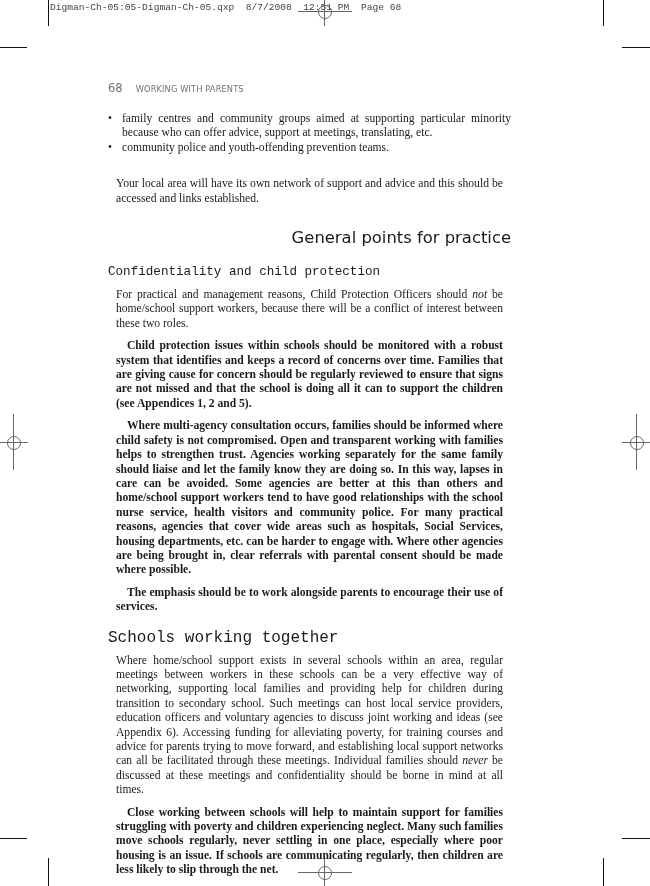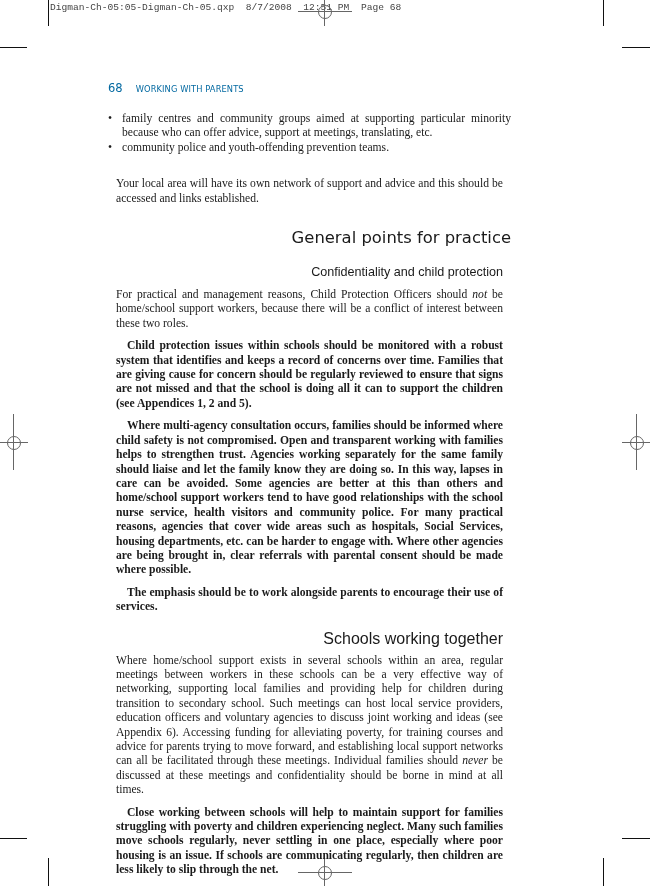--- a/index.html
+++ b/index.html
@@ -33,21 +33,21 @@
       border-radius: 50%;
       box-sizing: border-box;
     }
     .reg-line { position: absolute; background: #666; }
 
     .running-head {
       position: absolute;
       left: 108px;
       top: 77px;
       font-family: "DejaVu Sans", "Liberation Sans", sans-serif;
-      color: #0369a1;
+      color: #737373;
     }
     .running-head .folio { font-size: 11.5px; margin-right: 8px; }
     .running-head .title { font-size: 8.3px; letter-spacing: 0.1px; }
 
     .content {
       position: absolute;
       left: 108px;
       top: 112px;
       width: 403px;
       font-family: "Liberation Serif", "DejaVu Serif", serif;
@@ -74,26 +74,26 @@
     .gap-sm { height: 14px; }
     h2.section {
       font-family: "DejaVu Sans", "Liberation Sans", sans-serif;
       font-weight: normal;
       font-size: 16.4px;
       margin: 22px 0 17px 0;
       line-height: 20px;
       text-align: right;
     }
     h3.subsection {
-      font-family: Liberation Sans, sans-serif;
+      font-family: Liberation Mono, monospace;
       font-weight: normal;
       font-size: 12.6px;
-      margin: 8px;
+      margin: 0;
       line-height: 15px;
-      text-align: right;
+      text-align: left;
     }
     h3.subsection.second { font-size: 16px; margin-top: 16px; }
     em { }
   </style>
 </head>
 <body>
 
 <div class="slug">Digman-Ch-05:05-Digman-Ch-05.qxp  8/7/2008  12:51 PM  Page 68</div>
 
 <div class="mark" style="left:48px; top:0; width:1px; height:26px;"></div>

